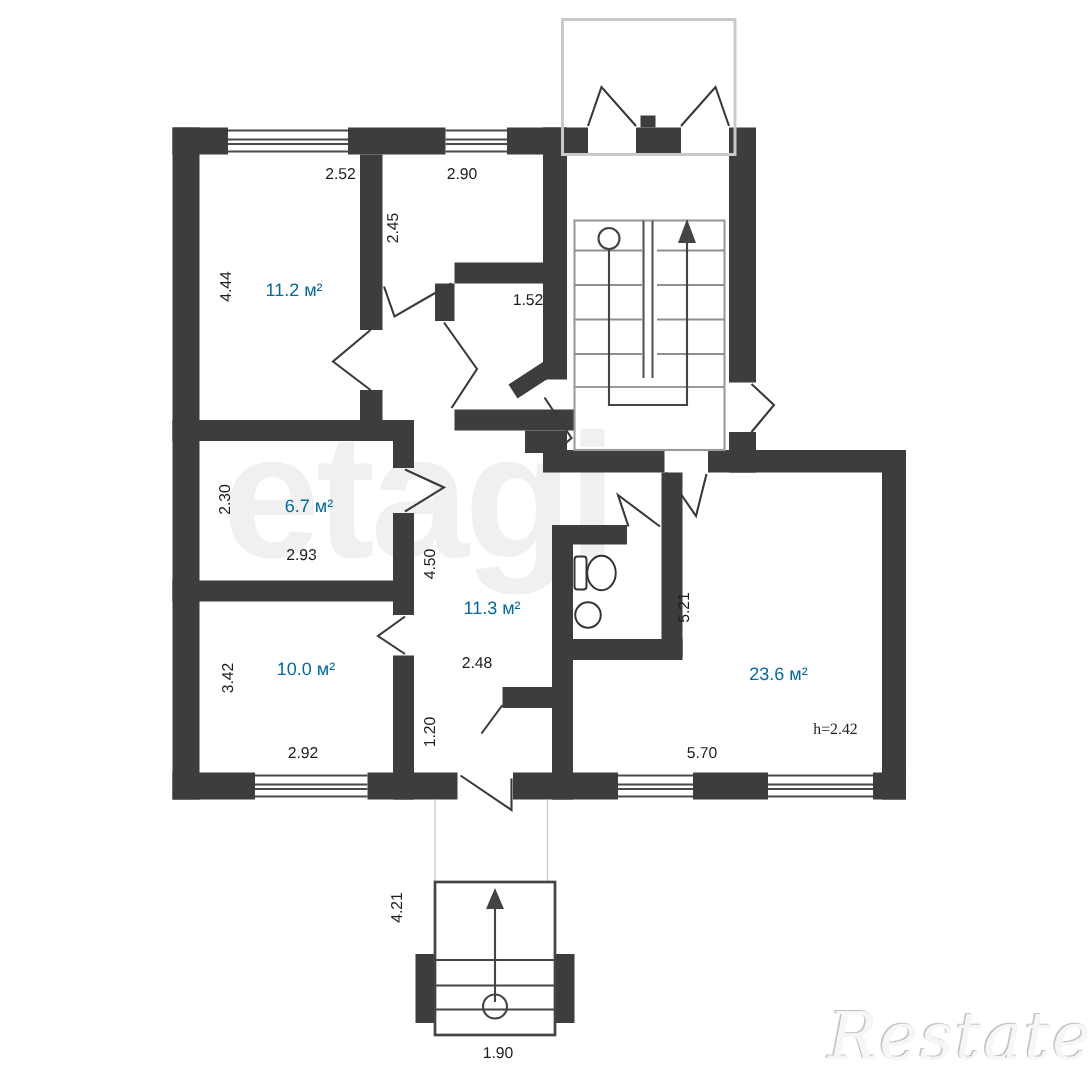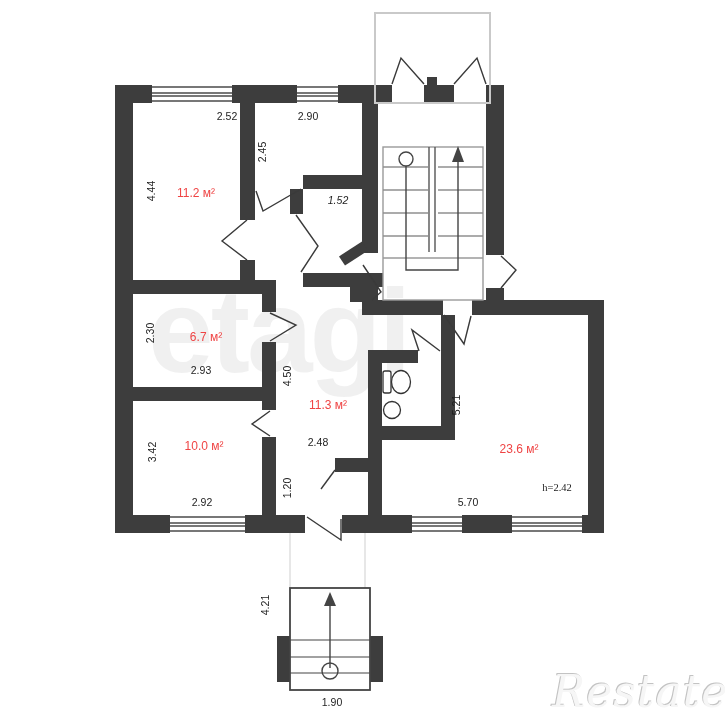--- a/index.html
+++ b/index.html
@@ -1,21 +1,21 @@
 <!DOCTYPE html>
 <html><head>
 <meta charset="utf-8">
 <style>
   html,body{margin:0;padding:0;background:#fff;}
   #plan{position:relative;width:725px;height:725px;background:#ffffff;overflow:hidden;
         font-family:"Liberation Sans",sans-serif;}
   .lbl{position:absolute;z-index:5;font-size:10.5px;color:#1d1d1d;white-space:nowrap;
        transform:translate(-50%,-50%);letter-spacing:0px;}
   .lbl.v{transform:translate(-50%,-50%) rotate(-90deg);}
-  .lbl.area{font-size:12px;color:#ef4444;}
+  .lbl.area{font-size:12px;color:#0369a1;}
   .wm-center{position:absolute;z-index:1;left:148px;top:272px;font-size:118px;font-weight:700;
        color:#000;opacity:0.055;letter-spacing:-3px;line-height:1;}
   .wm-brand{position:absolute;z-index:5;left:552px;top:666px;font-size:44px;font-style:italic;
        font-family:"DejaVu Serif",serif;color:#f6f6f6;
        text-shadow:-1px -1px 0 #c3c3c3,1px 1px 0 #ffffff;letter-spacing:1px;}
   svg{position:absolute;left:0;top:0;z-index:2;}
 </style>
 </head>
 <body>
 
@@ -156,21 +156,21 @@
       <polygon points="324,606 336,606 330,592" fill="#444" stroke="none"></polygon>
       <circle cx="330" cy="671" r="8" stroke-width="1.4"></circle>
     </g>
   </svg>
 
   <div class="lbl" style="left:188px;top:116px;margin-left:39px;">2.52</div>
   <div class="lbl" style="left:308px;top:116px;">2.90</div>
   <div class="lbl area" style="left:196px;top:193px;">11.2 м²</div>
   <div class="lbl v" style="left:151px;top:191px;">4.44</div>
   <div class="lbl v" style="left:262px;top:152px;">2.45</div>
-  <div class="lbl" style="left:338px;top:200px;font-style:italic;">1.52</div>
+  <div class="lbl" style="left:352px;top:200px;">1.52</div>
   <div class="lbl area" style="left:206px;top:337px;">6.7 м²</div>
   <div class="lbl v" style="left:150px;top:333px;">2.30</div>
   <div class="lbl" style="left:201px;top:370px;">2.93</div>
   <div class="lbl area" style="left:204px;top:446px;">10.0 м²</div>
   <div class="lbl v" style="left:152px;top:452px;">3.42</div>
   <div class="lbl" style="left:202px;top:502px;">2.92</div>
   <div class="lbl area" style="left:328px;top:381px;margin-top:24px;">11.3 м²</div>
   <div class="lbl v" style="left:287px;top:376px;">4.50</div>
   <div class="lbl" style="left:318px;top:442px;">2.48</div>
   <div class="lbl v" style="left:287px;top:488px;">1.20</div>

